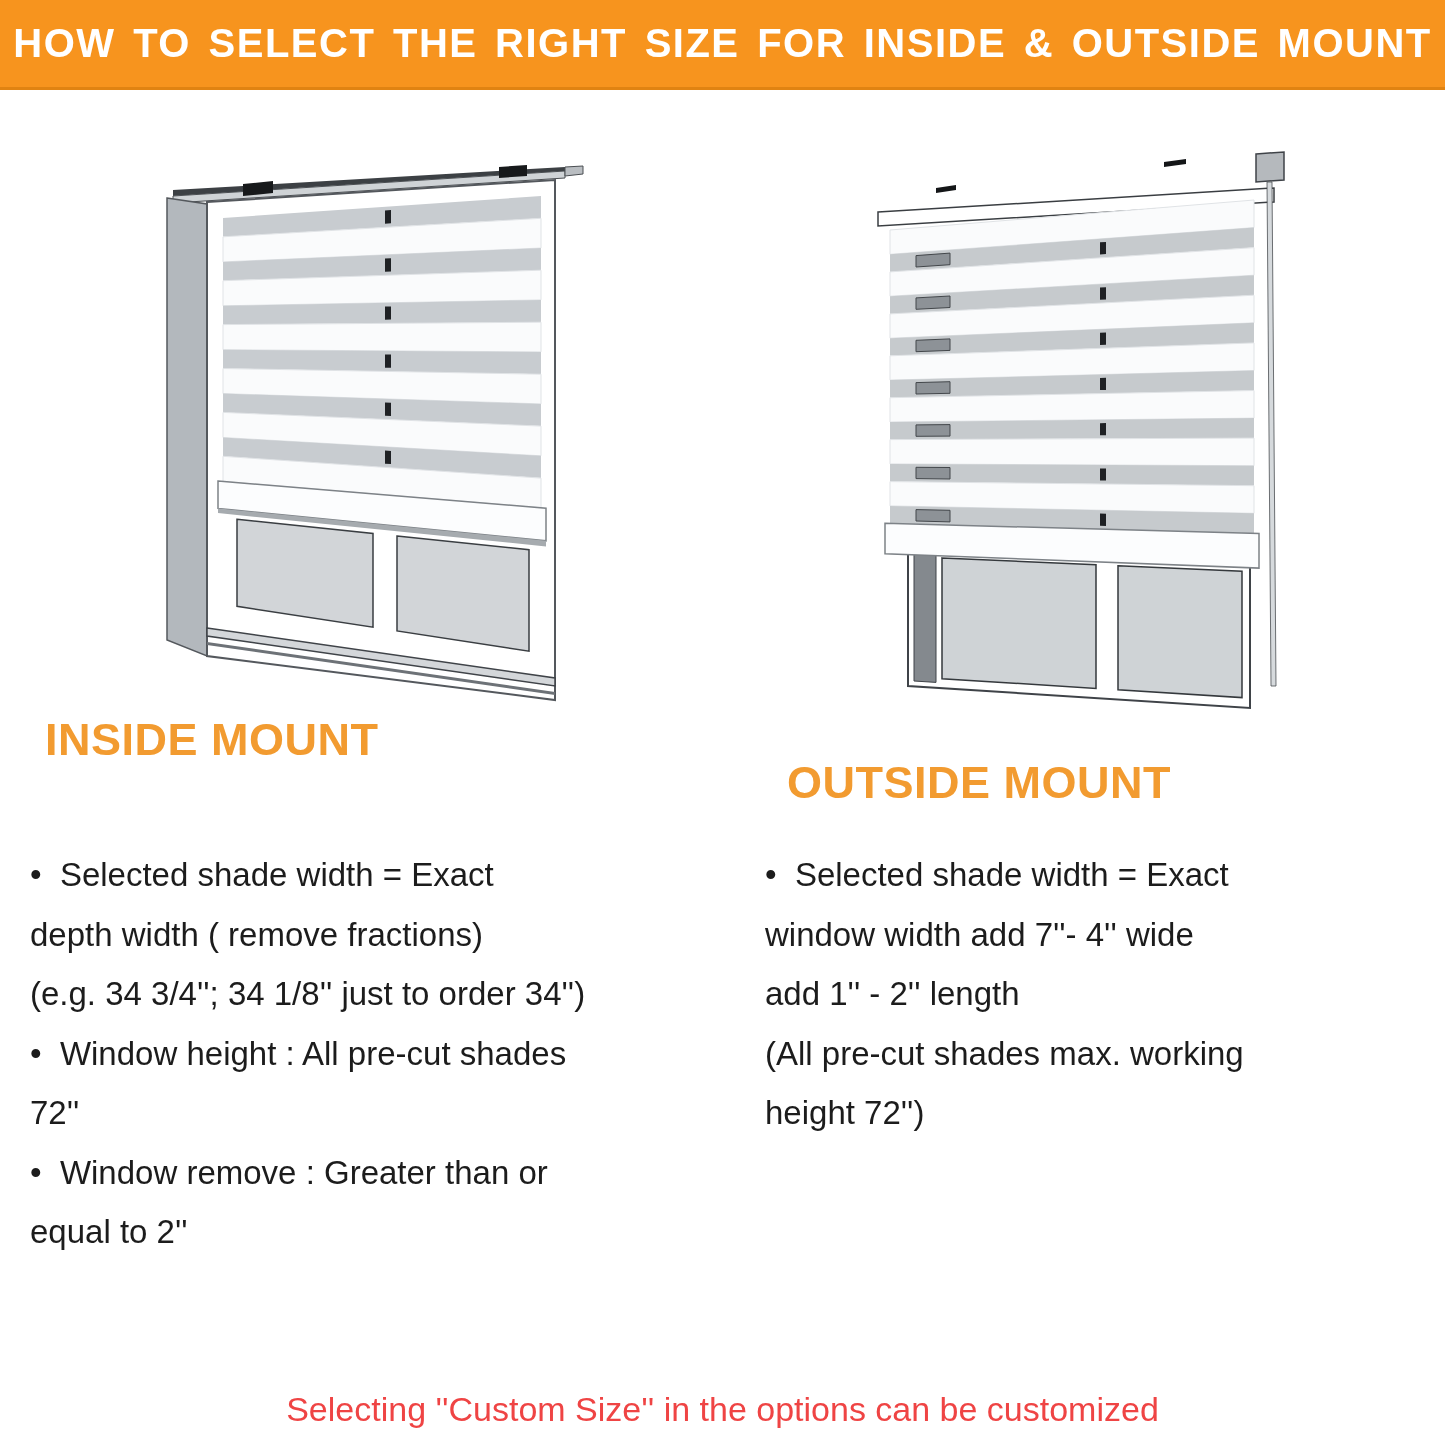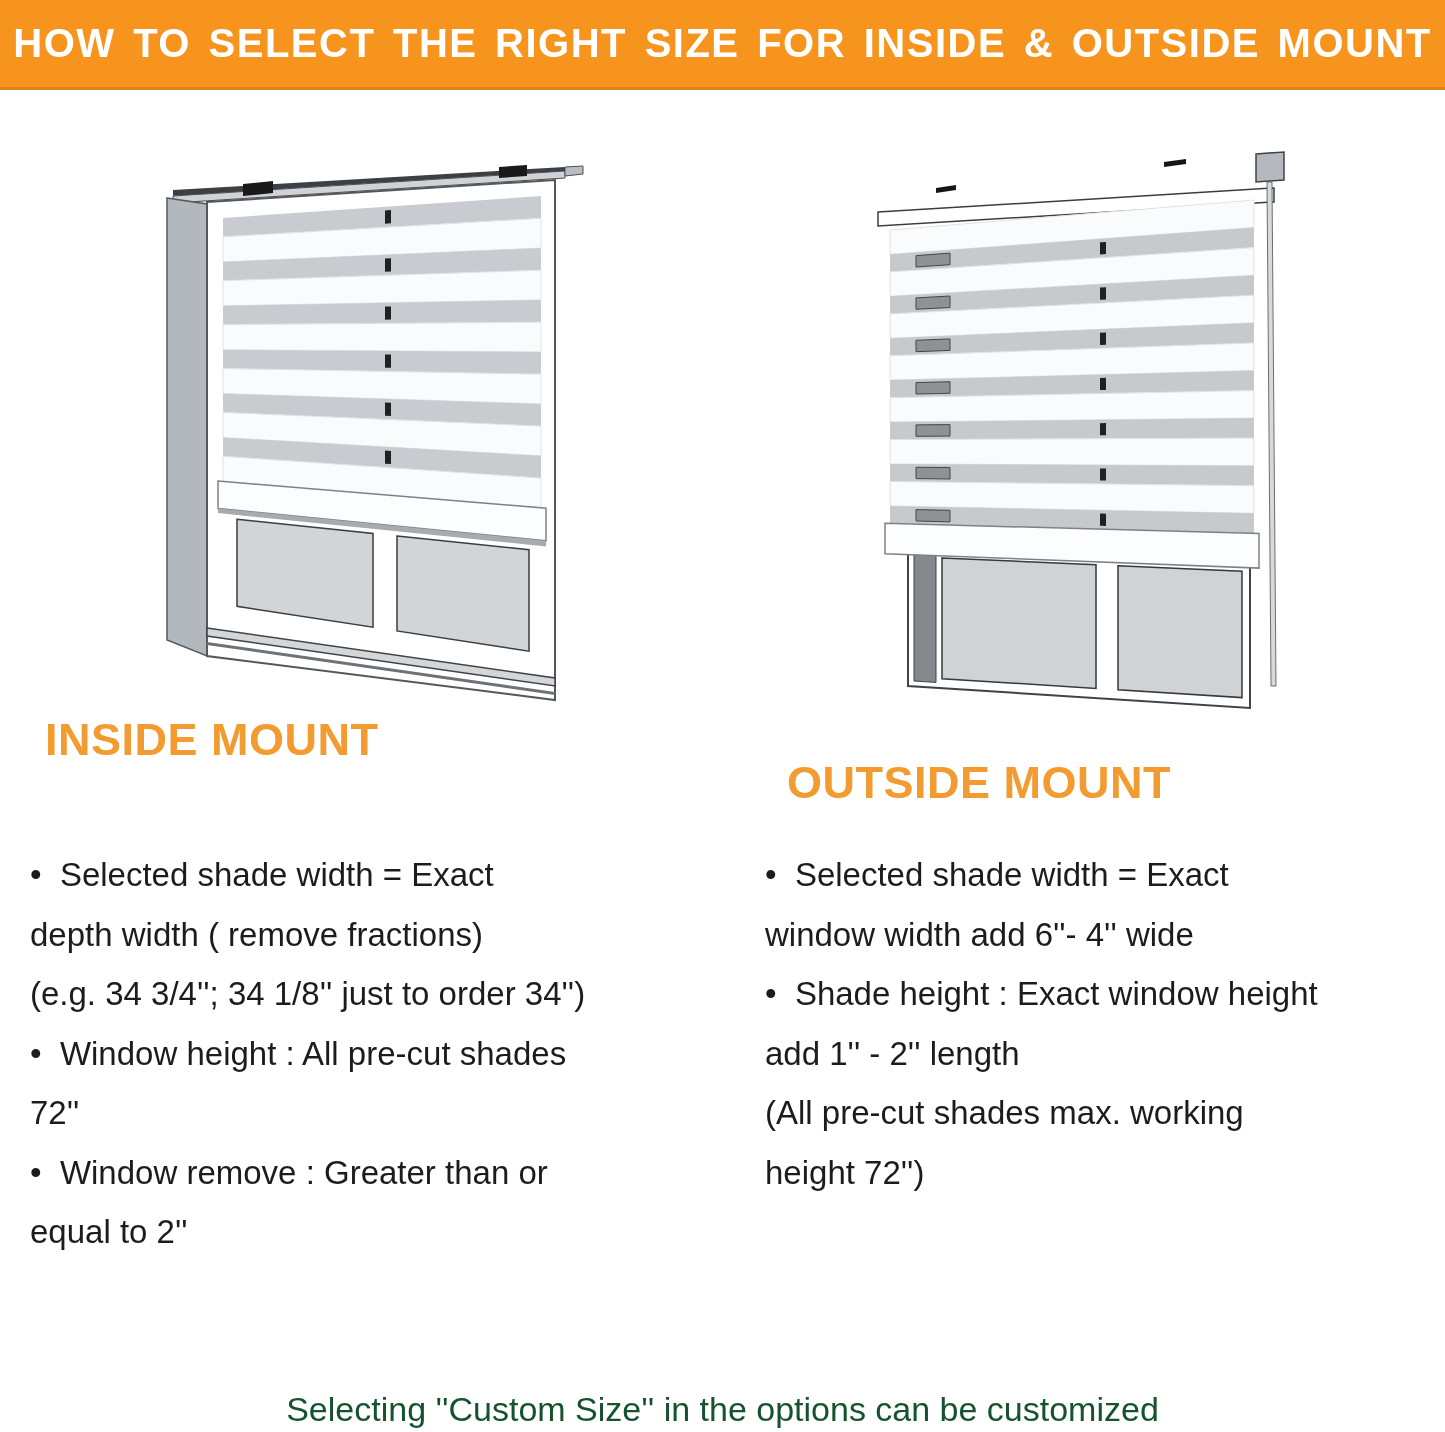--- a/index.html
+++ b/index.html
@@ -58,21 +58,21 @@
   }
   .notes-inside  { left: 30px;  width: 710px; }
   .notes-outside { left: 765px; width: 680px; }
   .footer-note {
     position: absolute;
     left: 0;
     top: 1390px;
     width: 100%;
     text-align: center;
     font-size: 34px;
-    color: #14532d;
+    color: #ef4444;
   }
 </style>
 </head>
 <body>
 
 <div class="page">
 
   <header class="banner">
     <span class="banner-title">HOW TO SELECT THE RIGHT SIZE FOR INSIDE &amp; OUTSIDE MOUNT</span>
   </header>
@@ -160,21 +160,20 @@
       <div class="line">depth width ( remove fractions)</div>
       <div class="line">(e.g. 34 3/4''; 34 1/8'' just to order 34'')</div>
       <div class="line">•  Window height : All pre-cut shades</div>
       <div class="line">72''</div>
       <div class="line">•  Window remove : Greater than or</div>
       <div class="line">equal to 2''</div>
     </div>
 
   <div class="notes notes-outside">
       <div class="line">•  Selected shade width = Exact</div>
-      <div class="line">window width add 6''- 4'' wide</div>
-      <div class="line">•  Shade height : Exact window height</div>
+      <div class="line">window width add 7''- 4'' wide</div>
       <div class="line">add 1'' - 2'' length</div>
       <div class="line">(All pre-cut shades max. working</div>
       <div class="line">height 72'')</div>
     </div>
 
   <div class="footer-note">Selecting ''Custom Size'' in the options can be customized</div>
 </div>
 
 </body></html>

